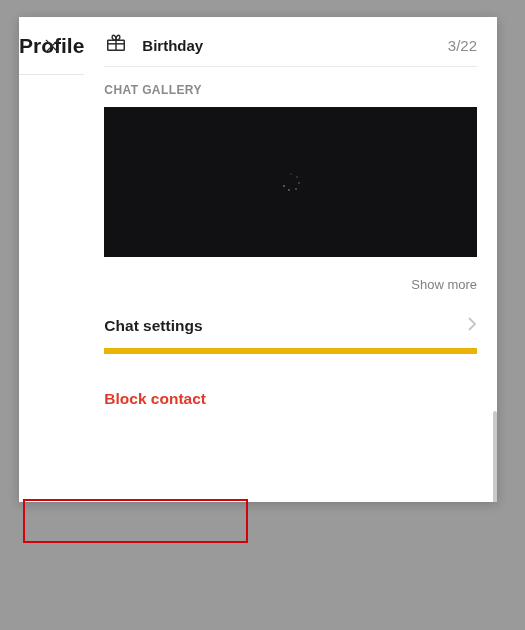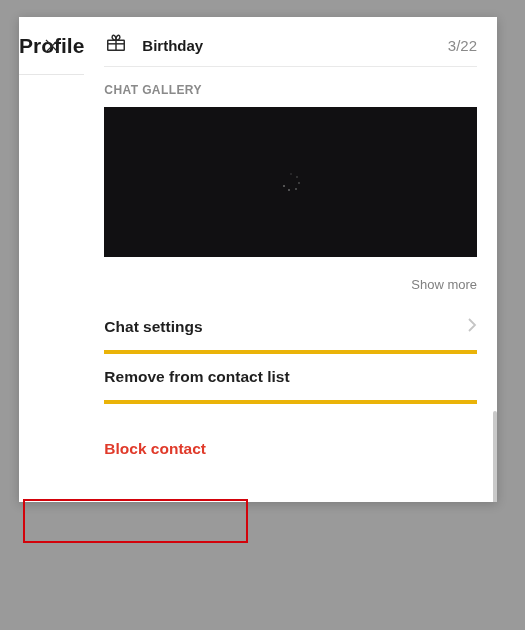--- a/index.html
+++ b/index.html
@@ -132,21 +132,21 @@
     text-align: right;
     font-size: 13px;
     color: #808080;
     padding: 20px 0 12px 0;
     cursor: pointer;
   }
   .setting-row {
     display: flex;
     align-items: center;
     min-height: 50px;
-    border-bottom: 4px solid #eab308;
+    border-bottom: 6px solid #eab308;
     cursor: pointer;
   }
   .setting-row .lbl {
     font-size: 15.5px;
     font-weight: 700;
     color: #1f1f1f;
   }
   .setting-row.danger .lbl {
     color: #e03a2a;
     margin-top: 36px;
@@ -219,23 +219,20 @@
 
     <div class="setting-row">
       <div class="lbl">Chat settings</div>
       <div class="chevron">
         <svg width="10" height="16" viewBox="0 0 10 16" fill="none" stroke="#c5c5c5" stroke-width="1.8">
           <polyline points="2,2 8,8 2,14"></polyline>
         </svg>
       </div>
     </div>
 
-    <div class="setting-row">
-      <div class="lbl">Remove from contact list</div>
-    </div>
 
     <div class="setting-row danger" style="border-bottom:none">
       <div class="lbl">Block contact</div>
     </div>
 
     <div class="scroll-ind"></div>
 
   </div>
 
   <div class="highlight-box" style="left:4px; top:482px; width:225px; height:44px;"></div>

